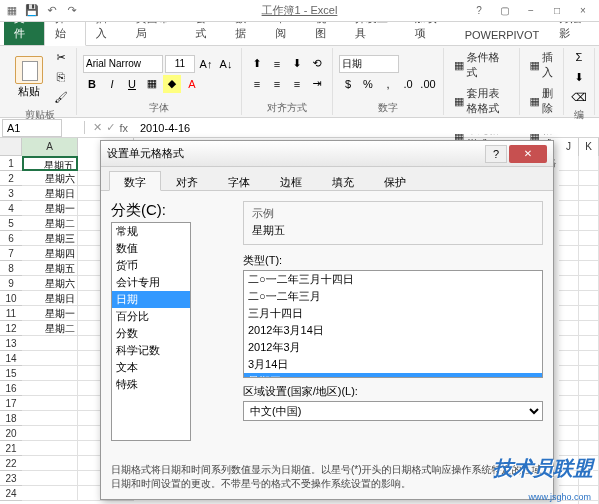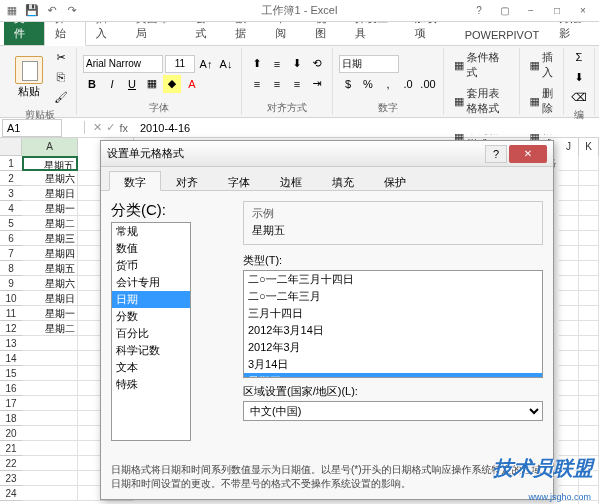--- a/index.html
+++ b/index.html
@@ -1,19 +1,19 @@
 <!DOCTYPE html>
 <html><head>
 <meta charset="utf-8">
 <style>
 * { margin: 0; padding: 0; box-sizing: border-box; font-family: "Microsoft YaHei", sans-serif; }
 body { background: #fff; width: 599px; height: 504px; overflow: hidden; position: relative; font-size: 11px; }
 
 .titlebar { height: 22px; background: #fff; display: flex; align-items: center; justify-content: center; position: relative; border-bottom: 1px solid #d4d4d4; }
-.titlebar-title { color: #666; font-size: 11px; }
+.titlebar-title { color: #666; font-size: 11px; text-decoration: underline; }
 .titlebar-controls { position: absolute; right: 4px; top: 2px; display: flex; gap: 2px; }
 .titlebar-btn { width: 24px; height: 16px; display: flex; align-items: center; justify-content: center; color: #666; font-size: 10px; }
 .quick-access { position: absolute; left: 4px; top: 2px; display: flex; gap: 4px; align-items: center; }
 .qa-btn { width: 16px; height: 16px; display: flex; align-items: center; justify-content: center; color: #666; }
 
 .ribbon-tabs { height: 24px; background: #fff; display: flex; align-items: flex-end; padding-left: 4px; border-bottom: 1px solid #d4d4d4; }
 .ribbon-tab { padding: 4px 10px; font-size: 11px; color: #444; cursor: pointer; }
 .ribbon-tab.file { background: #217346; color: #fff; }
 .ribbon-tab.active { border: 1px solid #d4d4d4; border-bottom: 1px solid #fff; background: #fff; margin-bottom: -1px; }
 
@@ -497,22 +497,22 @@
   </div>
   <div class="dialog-body">
     <div class="category-panel">
       <div class="category-label">分类(C):</div>
       <div class="category-list" id="cat-list">
           <div class="cat-item">常规</div>
           <div class="cat-item">数值</div>
           <div class="cat-item">货币</div>
           <div class="cat-item">会计专用</div>
           <div class="cat-item selected">日期</div>
+          <div class="cat-item">百分比</div>
           <div class="cat-item">分数</div>
-          <div class="cat-item">百分比</div>
           <div class="cat-item">科学记数</div>
           <div class="cat-item">文本</div>
           <div class="cat-item">特殊</div>
         </div>
     </div>
     <div class="format-panel">
       <div class="sample-box">
         <div class="sample-label">示例</div>
         <div class="sample-value">星期五</div>
       </div>

